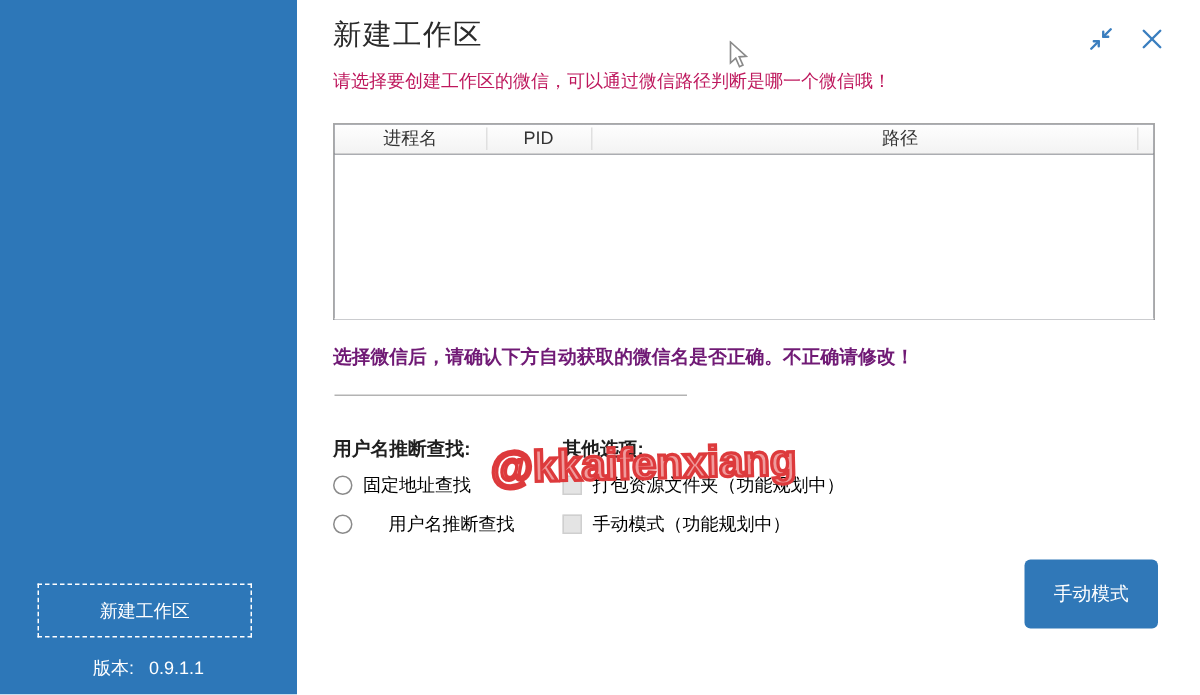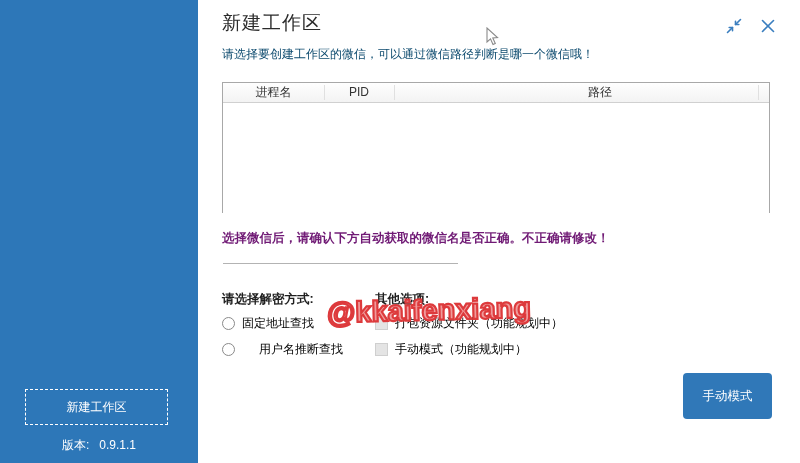--- a/index.html
+++ b/index.html
@@ -11,21 +11,21 @@
   .sidebar-new-btn{position:absolute;left:25px;top:389px;width:143px;height:36px;
     border:1px dashed #ffffff;background:transparent;color:#ffffff;font-size:12px;
     display:flex;align-items:center;justify-content:center;cursor:pointer;box-sizing:border-box;}
   .sidebar-version{position:absolute;left:0;top:437px;width:198px;text-align:center;
     color:#ffffff;font-size:12px;}
   .sidebar-version .gap{display:inline-block;width:10px;}
 
   
   .page-title{position:absolute;left:222px;top:10px;font-size:19px;color:#2b2b2b;
     font-weight:500;letter-spacing:1px;}
-  .page-subtitle{position:absolute;left:222px;top:46px;font-size:12px;color:#0c4a6e;}
+  .page-subtitle{position:absolute;left:222px;top:46px;font-size:12px;color:#be185d;}
   .win-icons{position:absolute;right:22px;top:16px;display:flex;gap:14px;align-items:center;}
   .icon-btn{width:20px;height:20px;display:flex;align-items:center;justify-content:center;cursor:pointer;}
 
   
   .proc-table{position:absolute;left:222px;top:82px;width:548px;height:131px;
     border:1px solid #a8a8a8;background:#0f172a;box-sizing:border-box;}
   .proc-header{position:relative;height:19px;border-bottom:1px solid #d0d0d0;
     background:linear-gradient(#fefefe,#f3f3f3);font-size:12px;color:#333;}
   .proc-col{position:absolute;top:0;height:19px;line-height:19px;text-align:center;overflow:hidden;}
   .col-sep{position:absolute;top:2px;bottom:2px;width:1px;background:#e0e0e0;}
@@ -99,21 +99,21 @@
       <div class="col-sep" style="left:101px;"></div>
       <div class="col-sep" style="left:171px;"></div>
       <div class="col-sep" style="left:535px;"></div>
     </div>
     <div class="proc-body"></div>
   </div>
 
   <div class="confirm-text">选择微信后，请确认下方自动获取的微信名是否正确。不正确请修改！</div>
   <input class="wechat-name-input" type="text" value="" placeholder="" style="">
 
-  <div class="section-label" style="left:222px;top:291px;">请选择解密方式:</div>
+  <div class="section-label" style="left:222px;top:291px;">用户名推断查找:</div>
   <div class="opt-row" style="left:222px;top:315px;">
     <span class="radio"></span>
     <span>固定地址查找</span>
   </div>
   <div class="opt-row" style="left:222px;top:341px;gap:24px;">
     <span class="radio"></span>
     <span>用户名推断查找</span>
   </div>
 
   <div class="section-label" style="left:375px;top:291px;">其他选项:</div>

